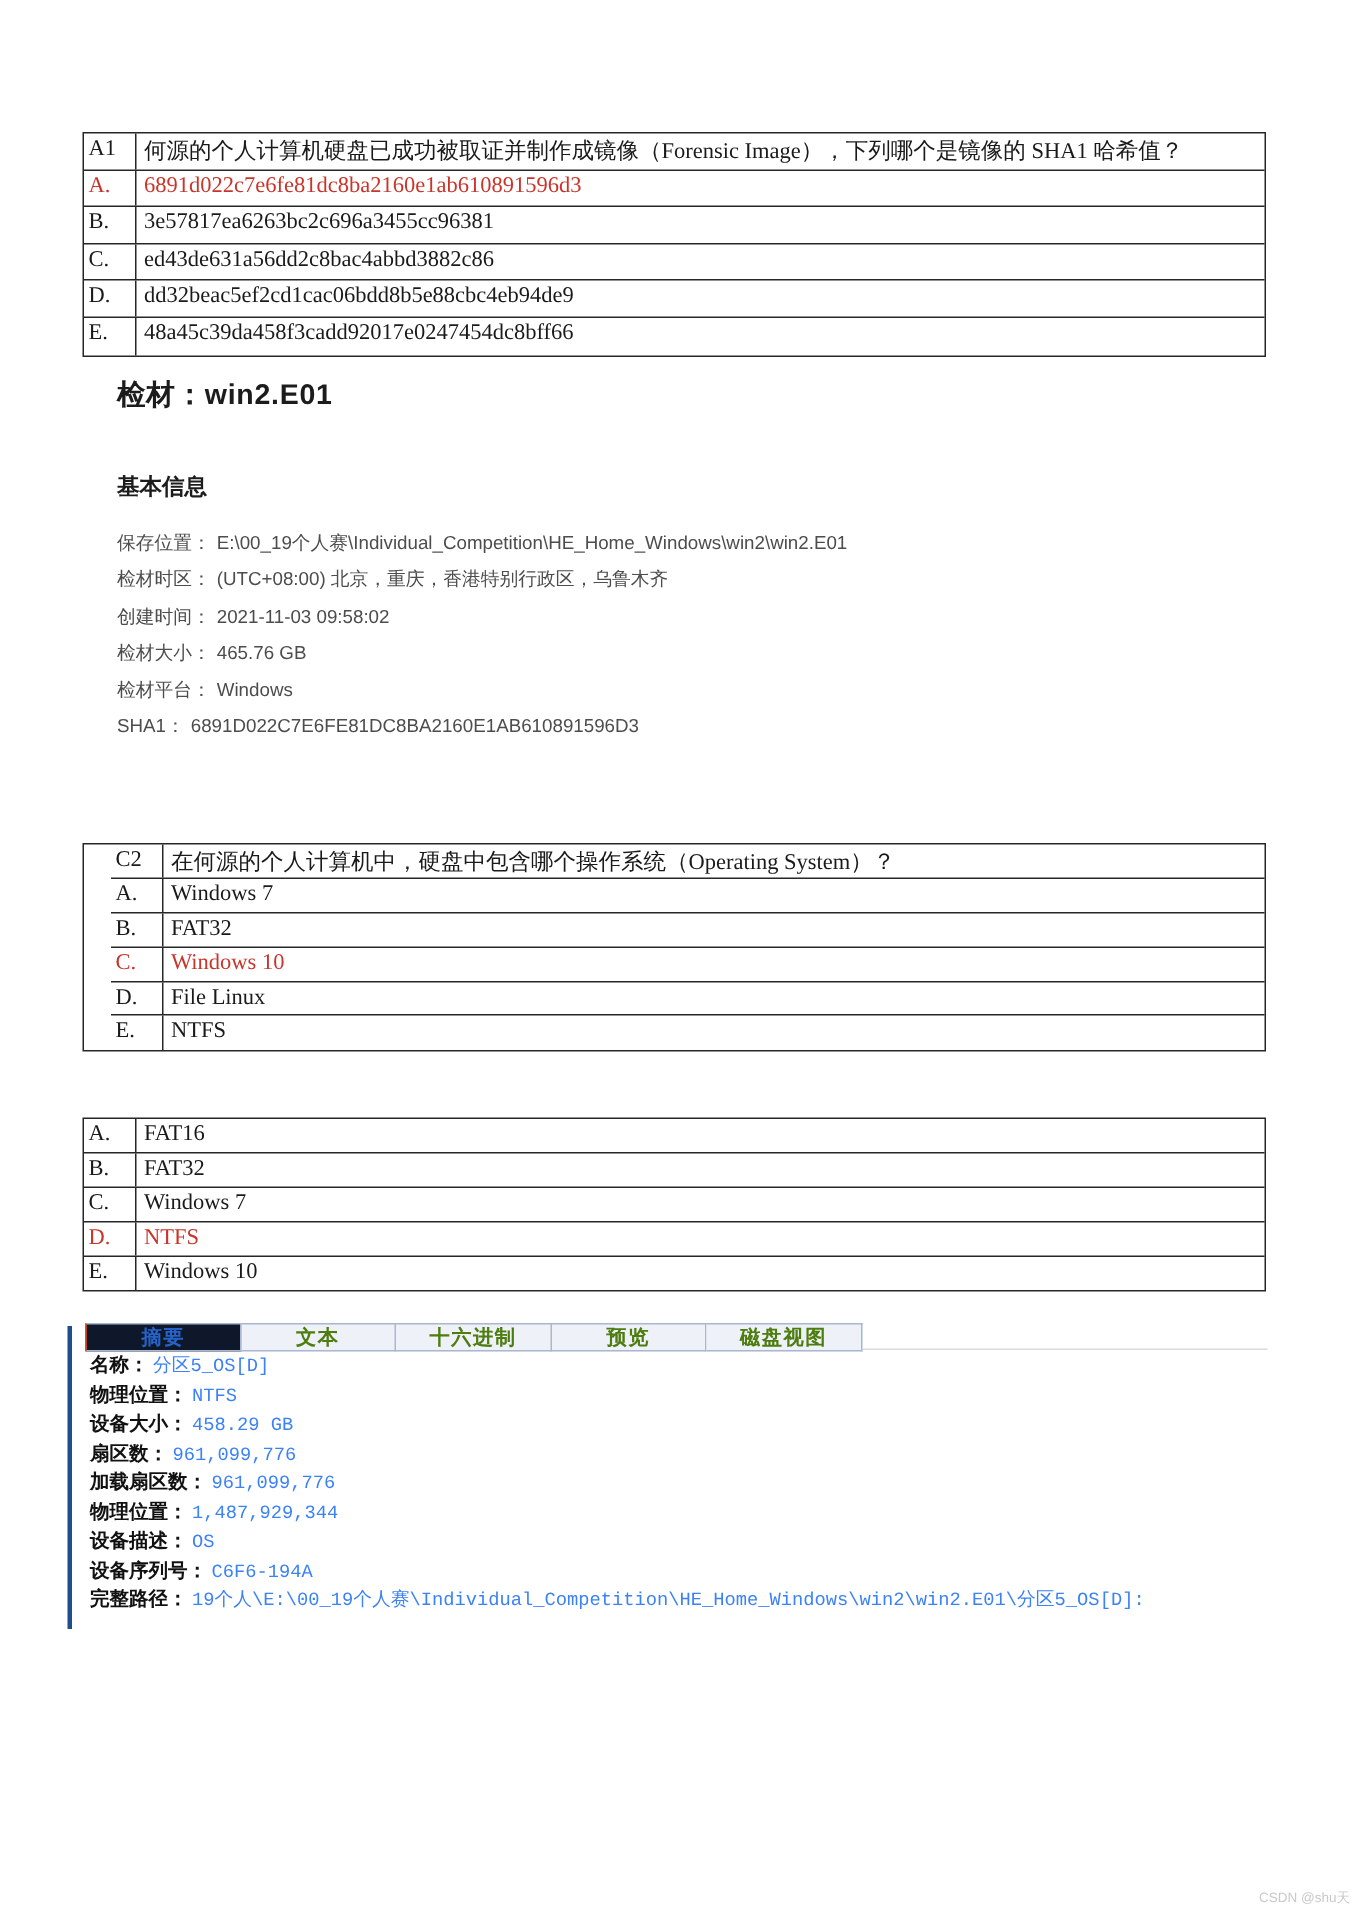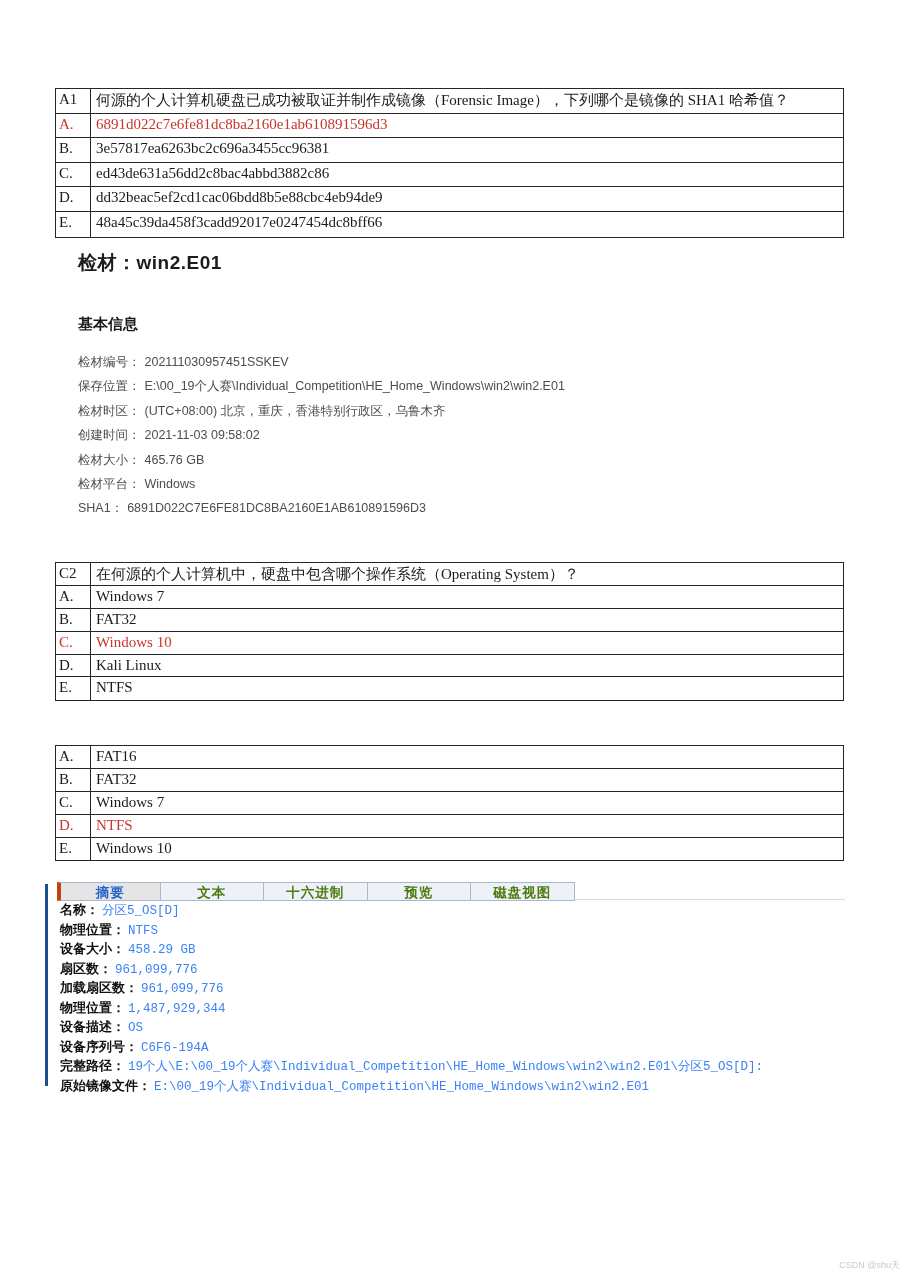--- a/index.html
+++ b/index.html
@@ -8,21 +8,21 @@
     font-family:"Liberation Sans","DejaVu Sans",sans-serif;overflow:hidden;
   }
   
   .qtable{
     position:absolute;left:55px;width:789px;box-sizing:border-box;
     border:1px solid #262626;
     font-family:"Liberation Serif","DejaVu Serif",serif;
     font-size:15px;color:#1a1a1a;background:#fff;
   }
   .t1{top:88px;}
-  .t2{top:562px;}
+  .t2{top:562px;padding-left:18px;}
   .t3{top:745px;}
   .qrow{display:flex;border-bottom:1px solid #262626;box-sizing:border-box;}
   .qrow:last-child{border-bottom:none;}
   .t1 .qrow{height:24.6px;}
   .t2 .qrow,.t3 .qrow{height:22.9px;}
   .cid{flex:0 0 35px;width:35px;border-right:1px solid #262626;padding:2px 2px 0 3px;box-sizing:border-box;overflow:hidden;}
   .ctext{flex:1;padding:2px 5px 0 5px;white-space:nowrap;overflow:hidden;}
   .correct .cid,.correct .ctext{color:#c9352b;}
   
   .evidence-title{
@@ -37,21 +37,21 @@
   }
   .fields .frow{white-space:nowrap;}
   .fields .lab{margin-right:4px;}
   
   .accent-bar{position:absolute;left:45px;top:884px;width:3px;height:202px;background:#1e4e8c;}
   .tabbar{position:absolute;left:57px;top:882px;height:19px;display:flex;}
   .tab{
     width:103.5px;box-sizing:border-box;border:1px solid #a9b8cf;border-left:none;
     background:#eef1f7;overflow:hidden;text-align:center;cursor:default;
   }
-  .tab:first-child{border-left:4px solid #c2410c;background:#e5e5e5;}
+  .tab:first-child{border-left:1px solid #c2410c;background:#0f172a;}
   .tab .lbl{
     display:inline-block;margin-top:-5px;font-size:13.5px;font-weight:700;color:#4d7c0f;
     font-family:"Liberation Sans",sans-serif;letter-spacing:1px;white-space:nowrap;
   }
   .tab.active .lbl{color:#2563c9;}
   .tab-ext{position:absolute;left:575px;top:899px;width:270px;height:1px;background:#dcdcdc;}
   .pfields{
     position:absolute;left:60px;top:901px;line-height:18.5px;font-size:13px;color:#111;
   }
   .pfields .prow{white-space:nowrap;}
@@ -87,21 +87,20 @@
   <div class="qrow">
     <div class="cid">E.</div>
     <div class="ctext">48a45c39da458f3cadd92017e0247454dc8bff66</div>
   </div>
 </div>
 
 <div class="evidence-title">检材：win2.E01</div>
 <div class="section-title">基本信息</div>
 
 <div class="fields">
-  <div class="frow"><span class="lab">检材编号：</span><span class="val">202111030957451SSKEV</span></div>
   <div class="frow"><span class="lab">保存位置：</span><span class="val">E:\00_19个人赛\Individual_Competition\HE_Home_Windows\win2\win2.E01</span></div>
   <div class="frow"><span class="lab">检材时区：</span><span class="val">(UTC+08:00) 北京，重庆，香港特别行政区，乌鲁木齐</span></div>
   <div class="frow"><span class="lab">创建时间：</span><span class="val">2021-11-03 09:58:02</span></div>
   <div class="frow"><span class="lab">检材大小：</span><span class="val">465.76 GB</span></div>
   <div class="frow"><span class="lab">检材平台：</span><span class="val">Windows</span></div>
   <div class="frow"><span class="lab">SHA1：</span><span class="val">6891D022C7E6FE81DC8BA2160E1AB610891596D3</span></div>
 </div>
 
 <div class="qtable t2">
   <div class="qrow">
@@ -115,21 +114,21 @@
   <div class="qrow">
     <div class="cid">B.</div>
     <div class="ctext">FAT32</div>
   </div>
   <div class="qrow correct">
     <div class="cid">C.</div>
     <div class="ctext">Windows 10</div>
   </div>
   <div class="qrow">
     <div class="cid">D.</div>
-    <div class="ctext">Kali Linux</div>
+    <div class="ctext">File Linux</div>
   </div>
   <div class="qrow">
     <div class="cid">E.</div>
     <div class="ctext">NTFS</div>
   </div>
 </div>
 
 <div class="qtable t3">
   <div class="qrow">
     <div class="cid">A.</div>
@@ -167,16 +166,15 @@
 <div class="pfields">
   <div class="prow"><span class="plab">名称：</span><span class="pval">分区5_OS[D]</span></div>
   <div class="prow"><span class="plab">物理位置：</span><span class="pval">NTFS</span></div>
   <div class="prow"><span class="plab">设备大小：</span><span class="pval">458.29 GB</span></div>
   <div class="prow"><span class="plab">扇区数：</span><span class="pval">961,099,776</span></div>
   <div class="prow"><span class="plab">加载扇区数：</span><span class="pval">961,099,776</span></div>
   <div class="prow"><span class="plab">物理位置：</span><span class="pval">1,487,929,344</span></div>
   <div class="prow"><span class="plab">设备描述：</span><span class="pval">OS</span></div>
   <div class="prow"><span class="plab">设备序列号：</span><span class="pval">C6F6-194A</span></div>
   <div class="prow"><span class="plab">完整路径：</span><span class="pval">19个人\E:\00_19个人赛\Individual_Competition\HE_Home_Windows\win2\win2.E01\分区5_OS[D]:</span></div>
-  <div class="prow"><span class="plab">原始镜像文件：</span><span class="pval">E:\00_19个人赛\Individual_Competition\HE_Home_Windows\win2\win2.E01</span></div>
 </div>
 
 <div class="watermark">CSDN @shu天</div>
 
 </body></html>

